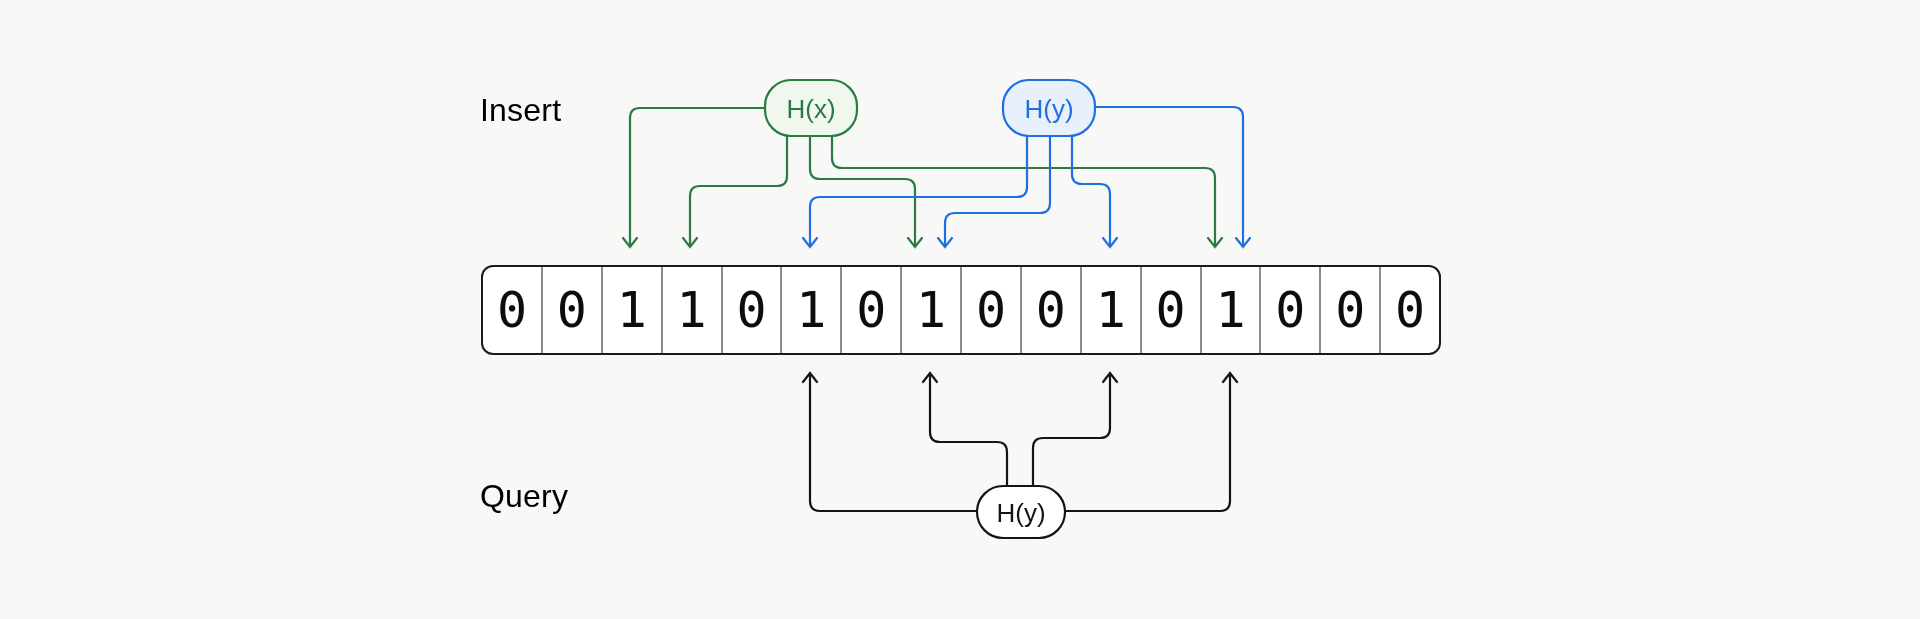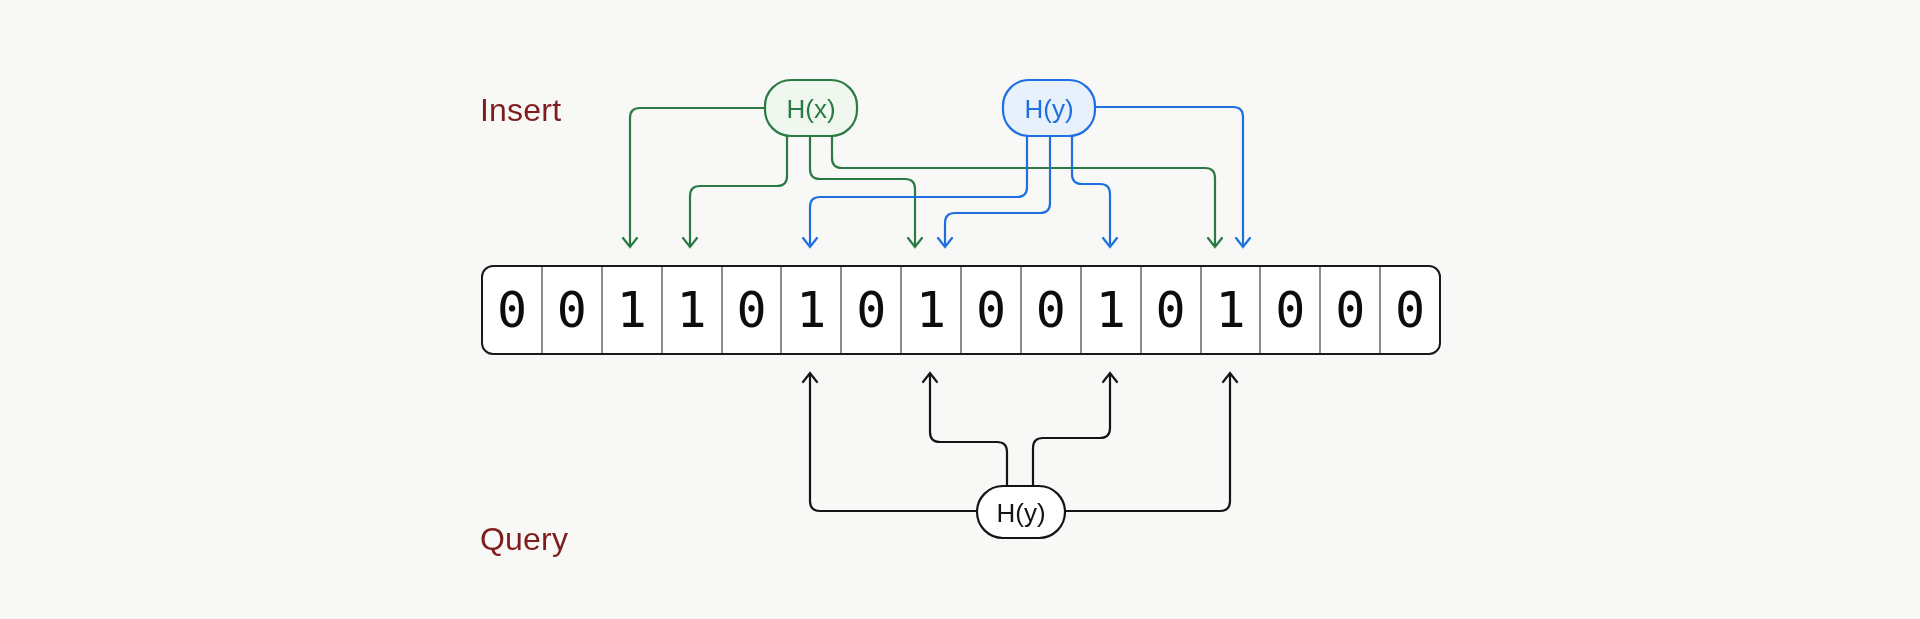--- a/index.html
+++ b/index.html
@@ -6,25 +6,25 @@
   body{
     width:1920px;height:619px;
     background:#f8f8f7;
     font-family:"Liberation Sans", sans-serif;
     overflow:hidden;position:relative;
   }
   .stage{position:absolute;inset:0;}
   .side-label{
     position:absolute;
     font-size:32px;
-    color:#7f1d1d;
+    color:#000000;
     letter-spacing:0.2px;
   }
   #insert-label{left:480px;top:92px;}
-  #query-label{left:480px;top:521px;}
+  #query-label{left:480px;top:478px;}
   .diagram-svg{position:absolute;left:0;top:0;width:1920px;height:619px;}
   .bit-array{
     position:absolute;
     left:481px;top:265px;
     width:960px;height:90px;
     box-sizing:border-box;
     border:2px solid #1a1a1a;
     border-radius:12px;
     background:#ffffff;
     display:flex;

